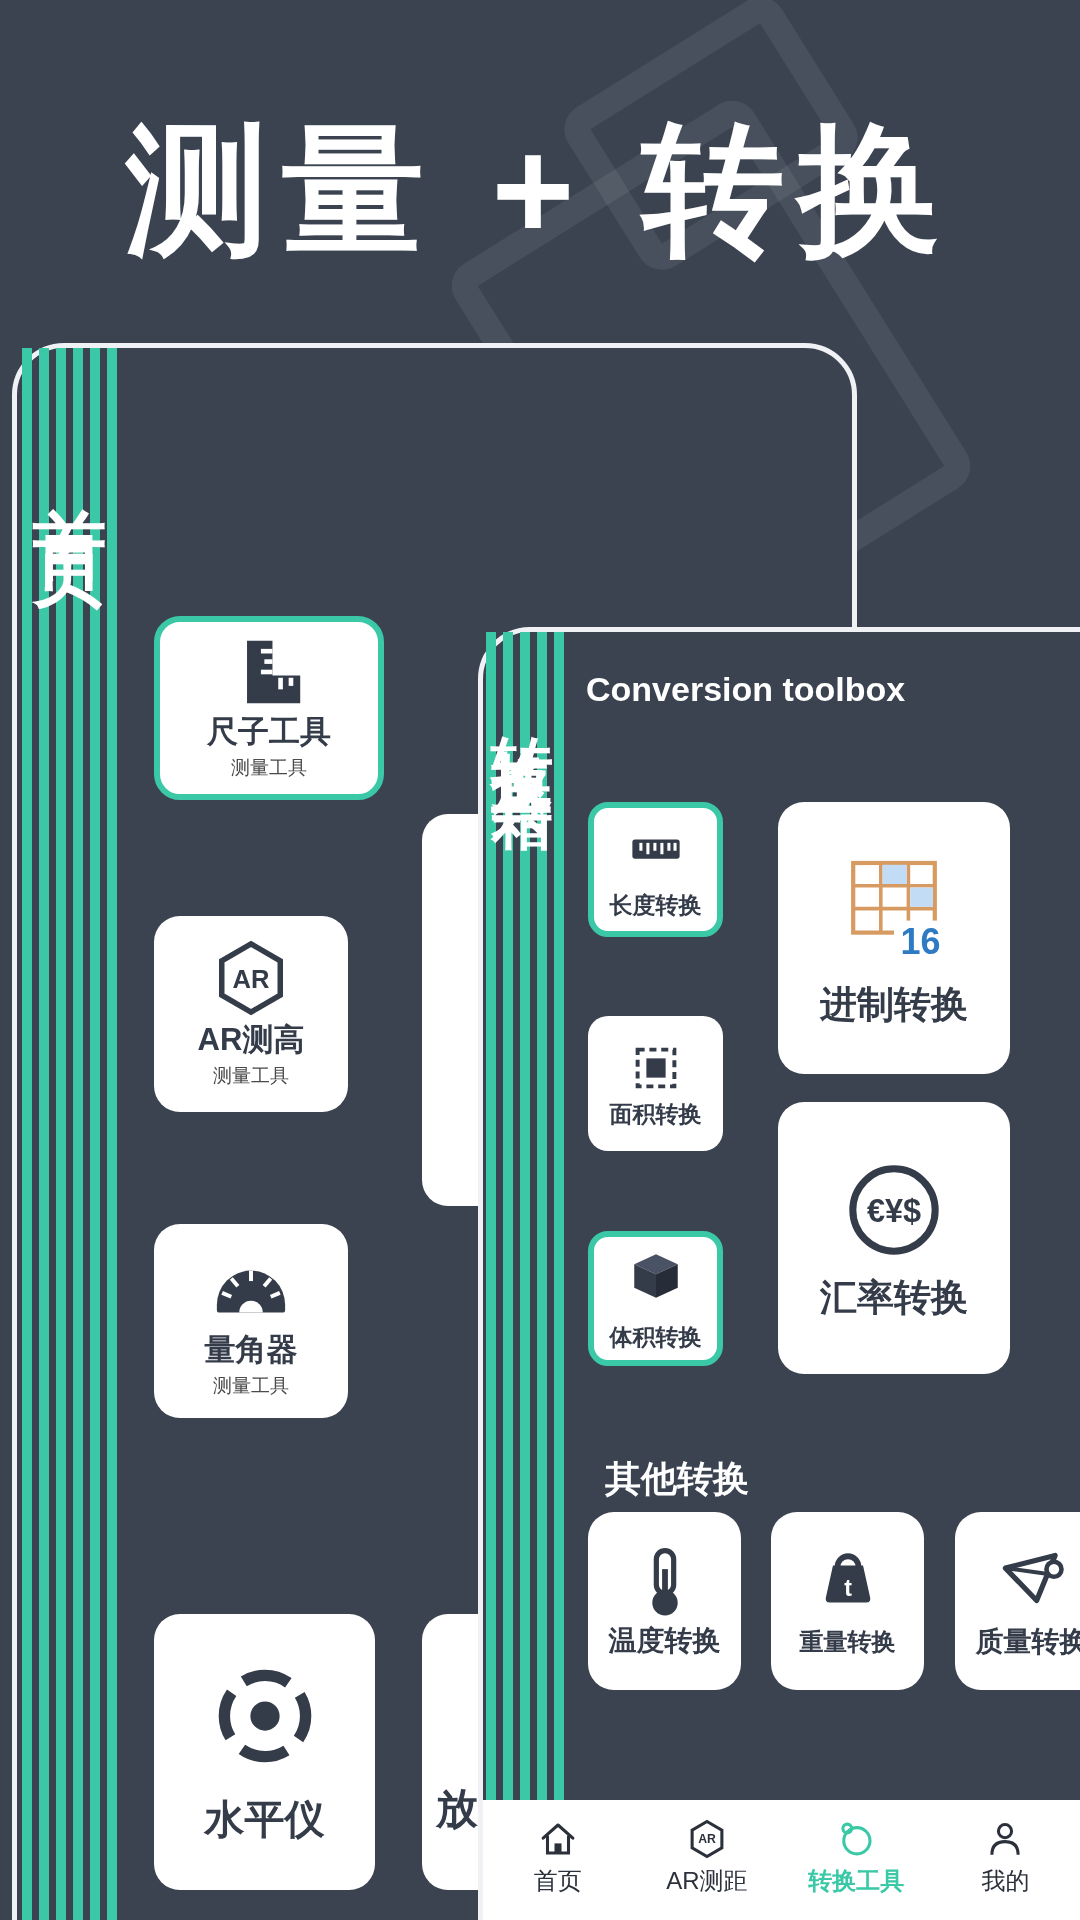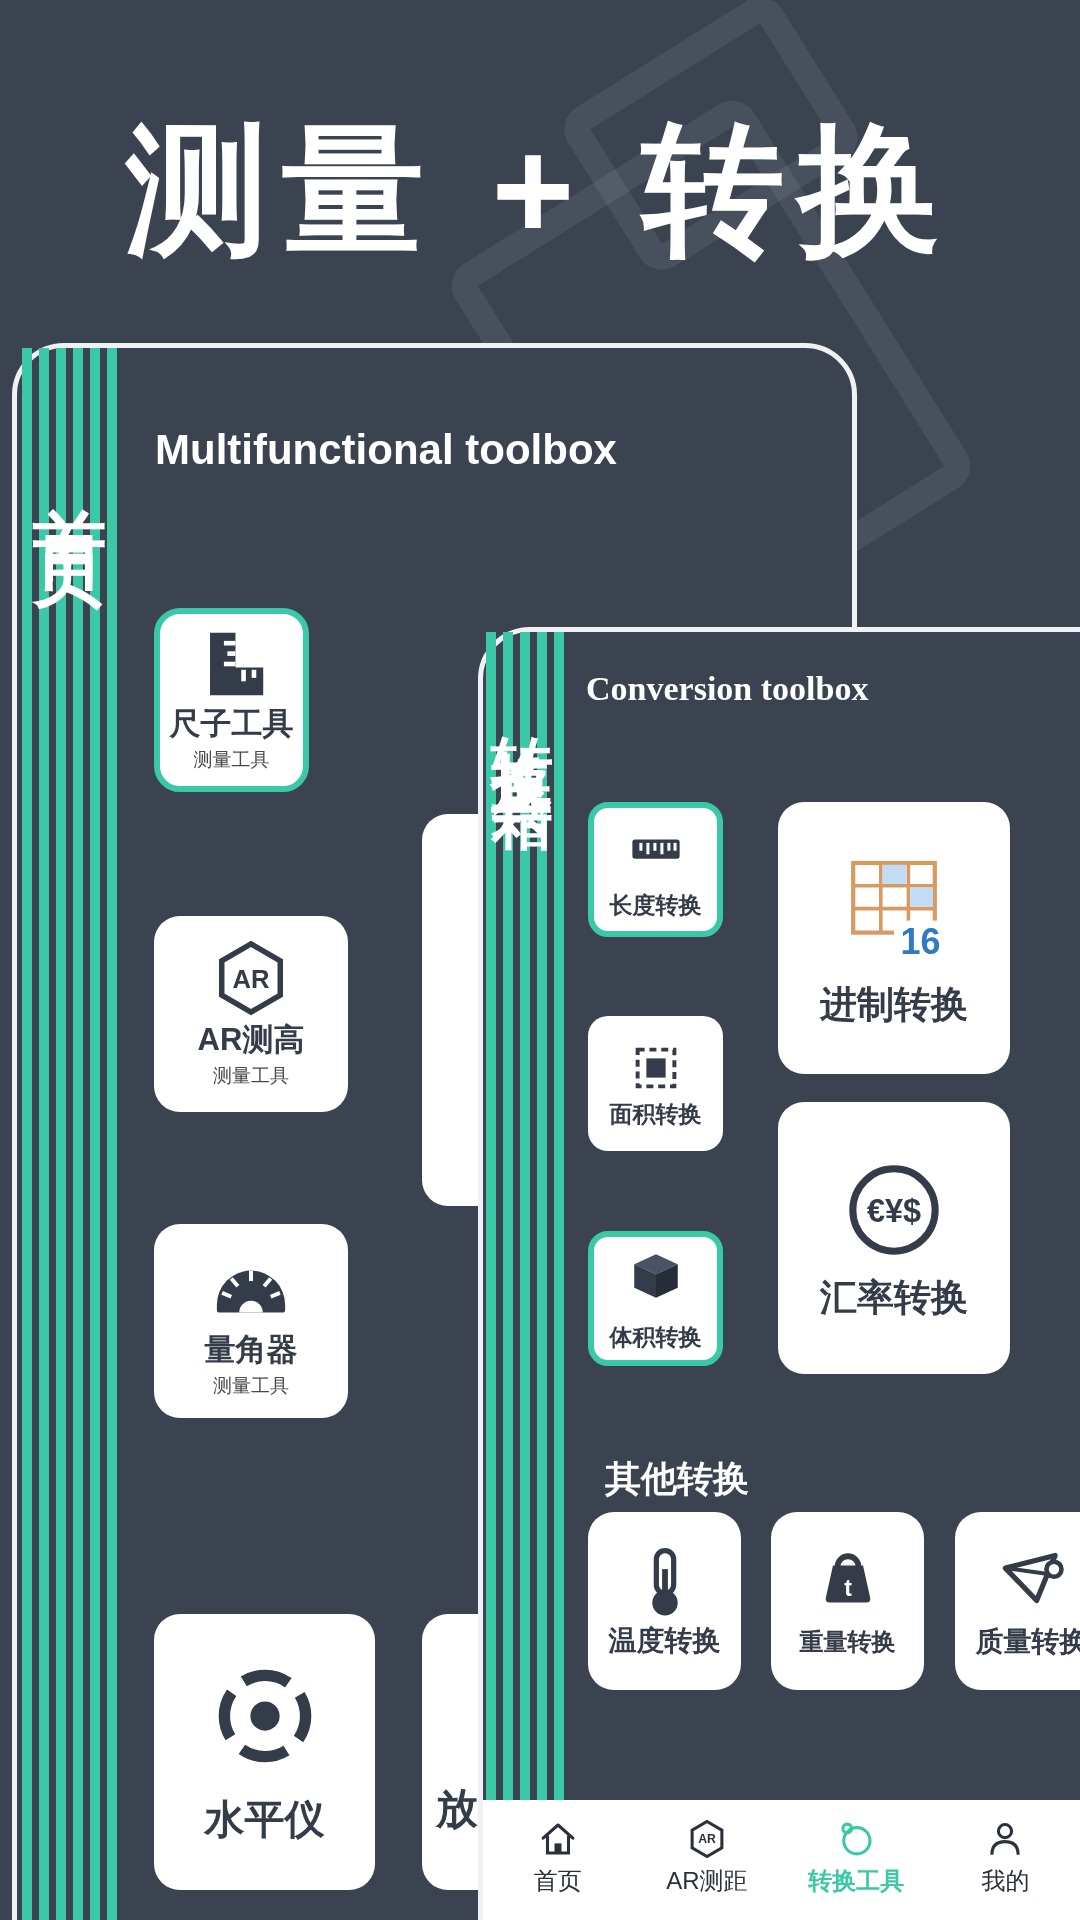--- a/index.html
+++ b/index.html
@@ -41,21 +41,21 @@
 
   .side-label{
     position:absolute;writing-mode:vertical-rl;text-orientation:upright;
     color:#FFFFFF;font-weight:900;z-index:2;line-height:1;
   }
   .side1{left:16px;top:100px;font-size:74px;letter-spacing:36px;}
   .side2{left:8px;top:54px;font-size:62px;letter-spacing:14px;}
 
   .card-header{position:absolute;margin:0;color:#FFFFFF;font-weight:800;white-space:nowrap;}
   .header1{left:138px;top:78px;font-size:42px;}
-  .header2{left:103px;top:38px;font-size:34px;font-family:Liberation Serif, serif;}
+  .header2{left:103px;top:38px;font-size:34px;}
 
   .section-title{position:absolute;margin:17px;color:#FFFFFF;font-weight:800;white-space:nowrap;}
 
   .tile{
     position:absolute;box-sizing:border-box;background:#FFFFFF;border-radius:26px;
     display:flex;flex-direction:column;align-items:center;justify-content:center;gap:6px;
   }
   .tile.teal{border:6px solid var(--accent);}
   .tile-label{font-weight:800;color:var(--ink);white-space:nowrap;line-height:1.1;}
   .tile-sub{font-size:19px;color:#4A4A4A;white-space:nowrap;}
@@ -76,23 +76,22 @@
 <div class="screen">
 
   <div class="deco deco-small"></div>
   <div class="deco deco-big"></div>
 
   <div class="main-title">测量 + 转换</div>
 
   <section class="card card1">
     <div class="stripes stripes1"></div>
     <div class="side-label side1">首页</div>
-    <h2 class="card-header header1">Multifunctional toolbox</h2>
-
-    <div class="tile teal" style="left:137px;top:260px;width:155px;height:184px;">
+
+    <div class="tile teal" style="left:137px;top:268px;width:230px;height:184px;">
       <svg style="width:74px;height:74px" viewBox="0 0 64 64">
         <path d="M13 5 H35 V35 H59 V59 H13 Z" fill="#343B49"></path>
         <g fill="#FFFFFF">
           <rect x="25" y="12" width="10" height="4"></rect>
           <rect x="28" y="21" width="7" height="4"></rect>
           <rect x="25" y="30" width="10" height="4"></rect>
           <rect x="40" y="37" width="4" height="10"></rect>
           <rect x="49" y="37" width="4" height="7"></rect>
         </g>
       </svg>

